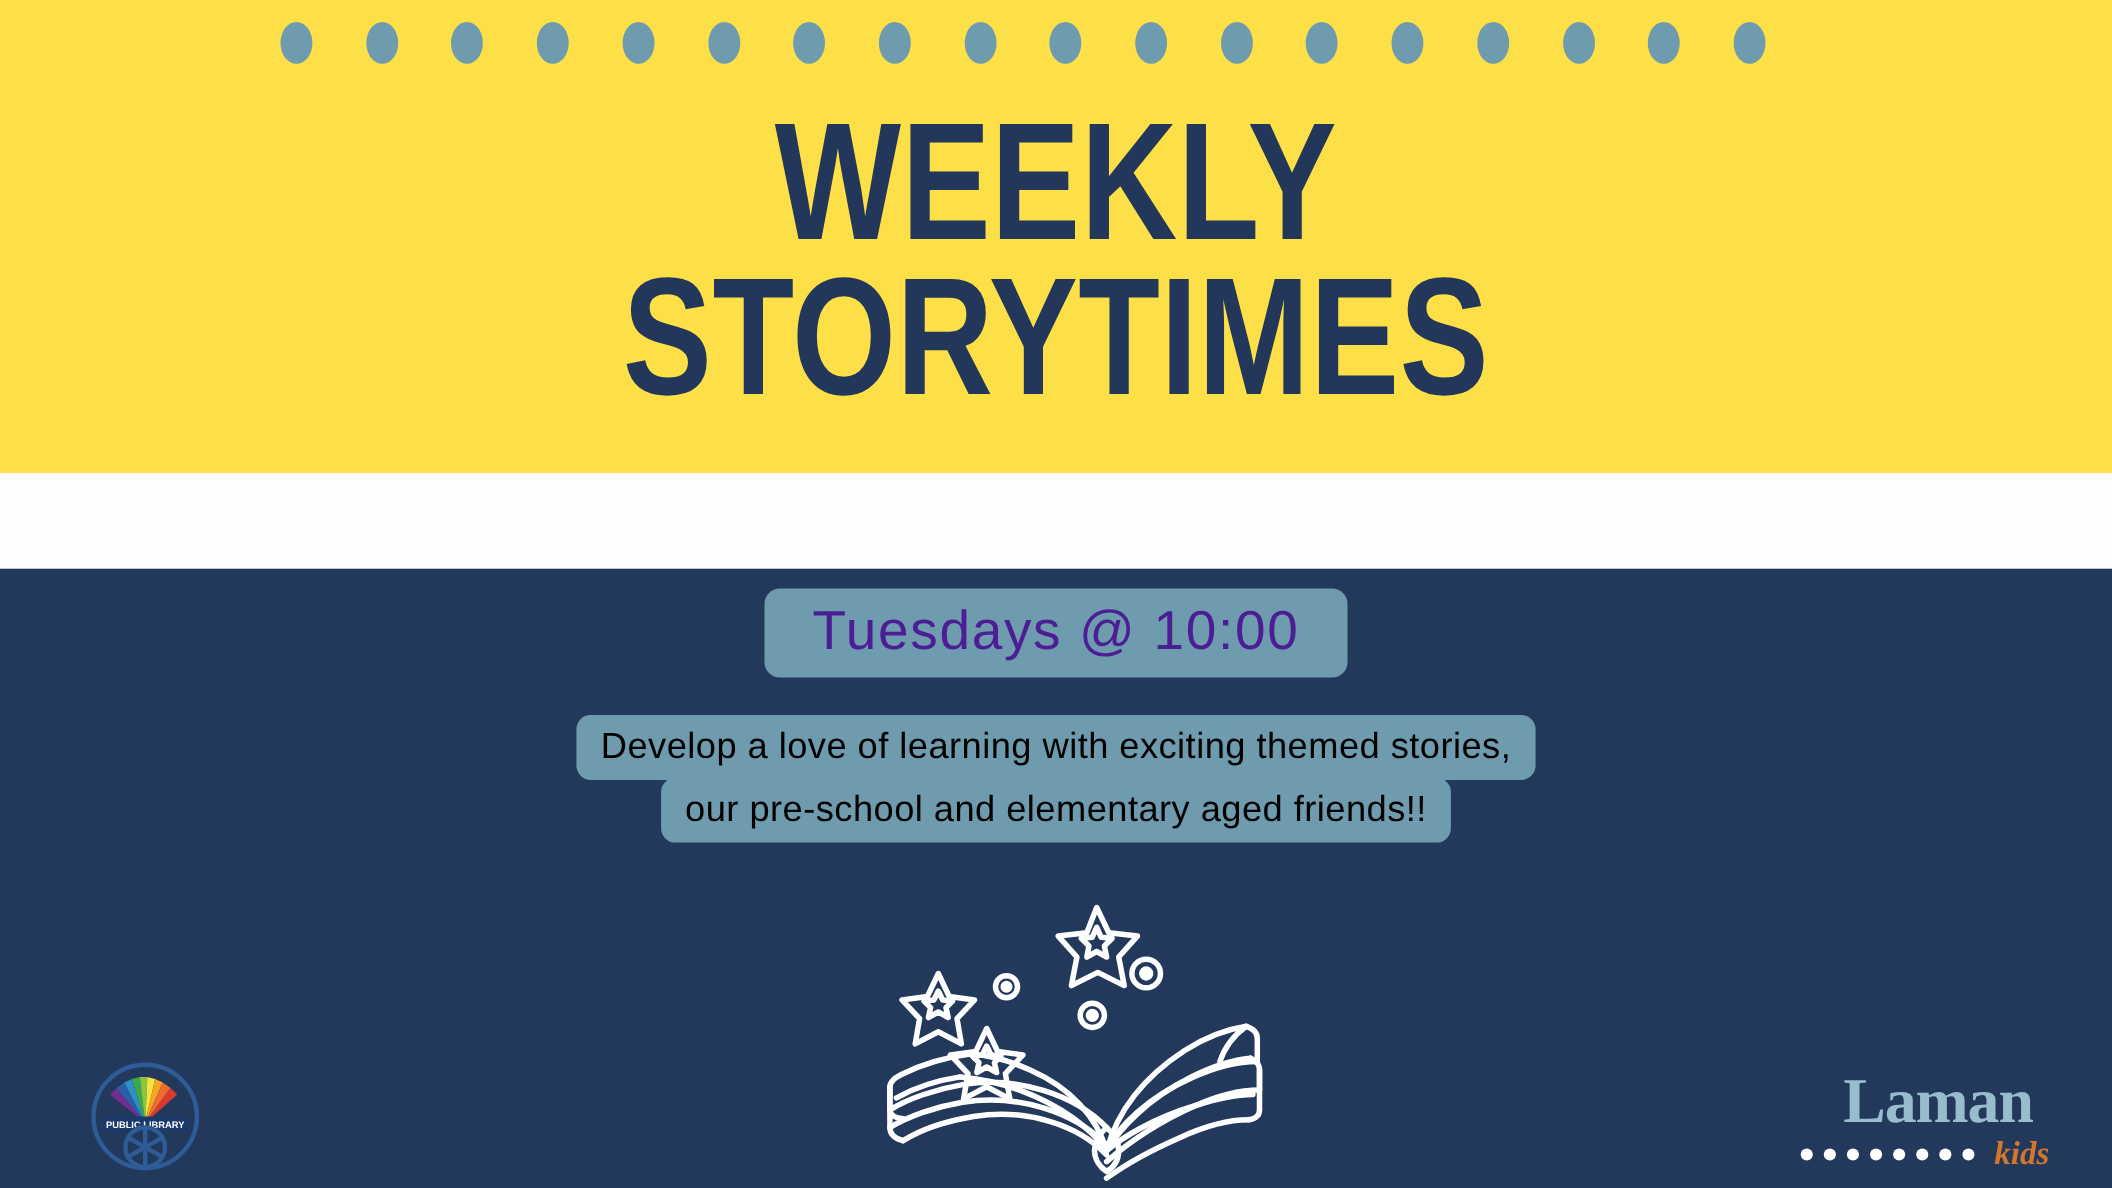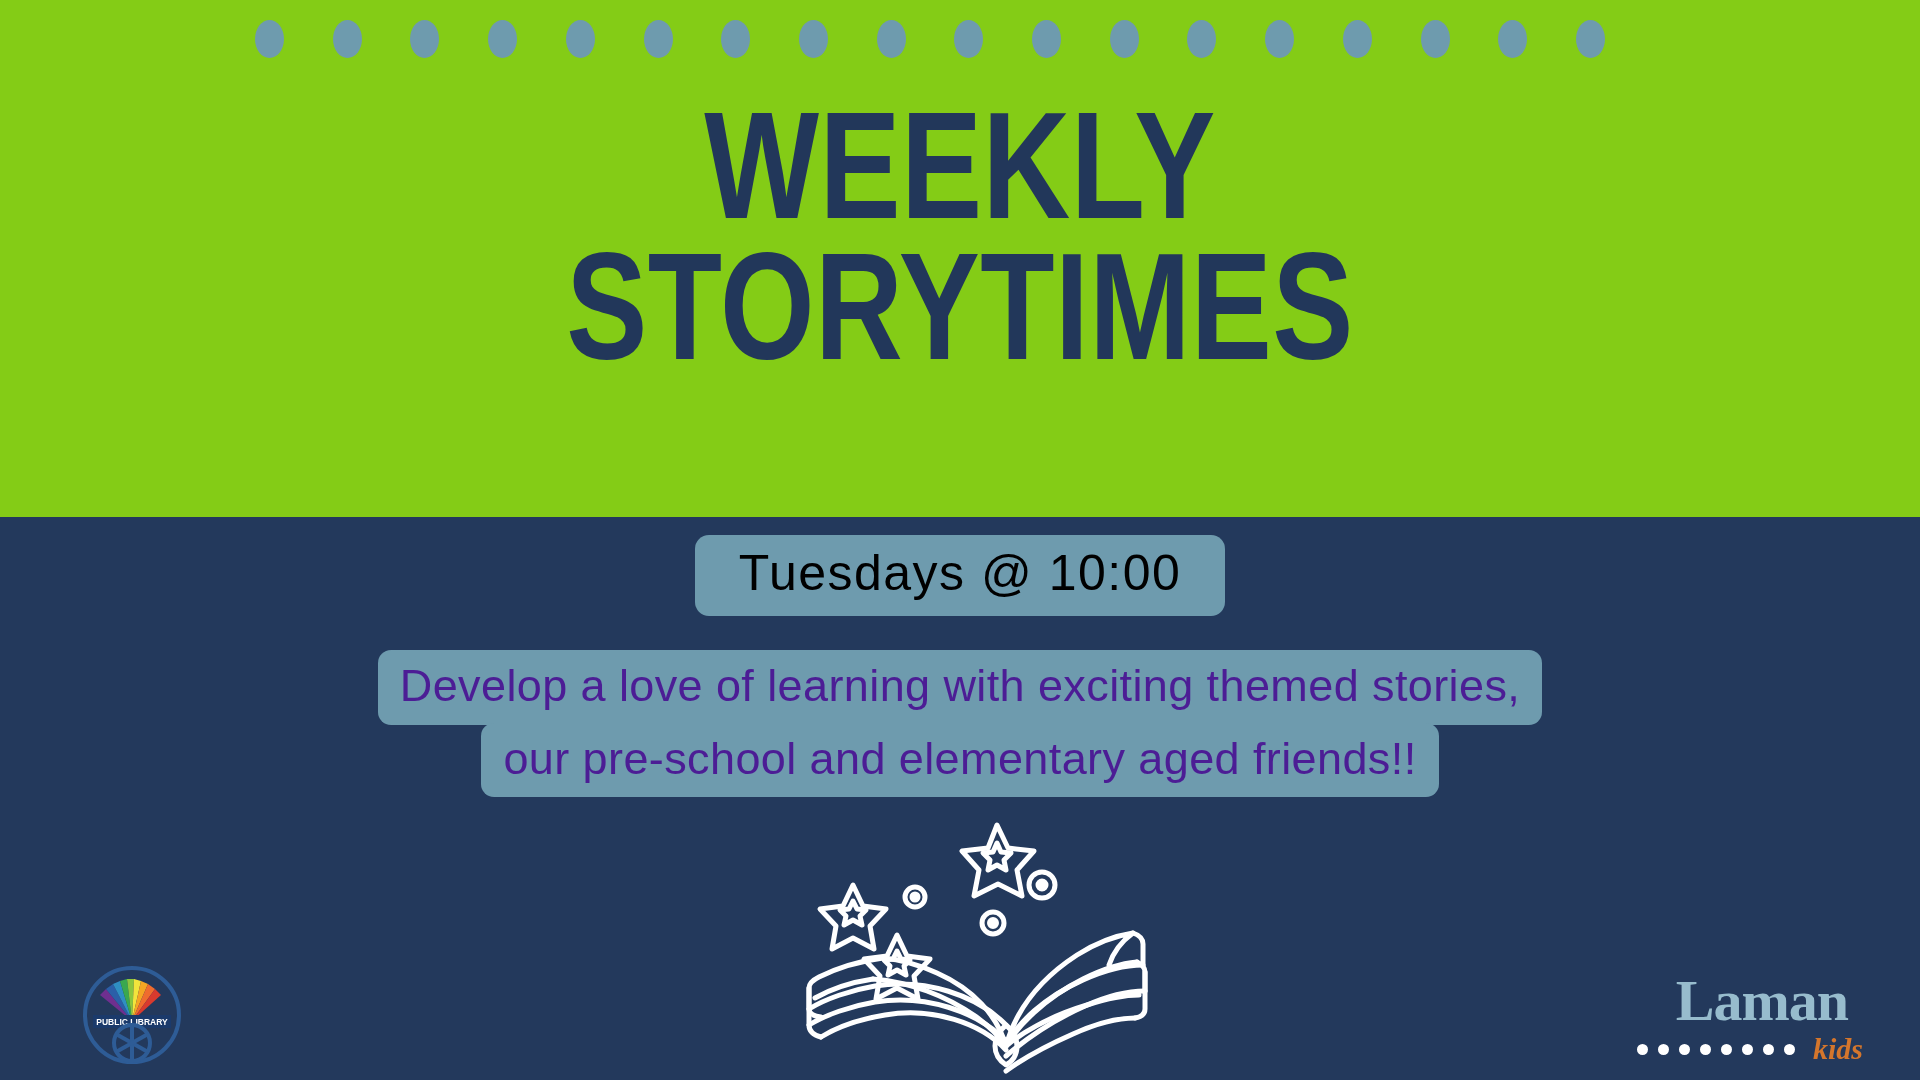--- a/index.html
+++ b/index.html
@@ -8,22 +8,22 @@
     font-family:"Liberation Sans", sans-serif;
     background:#fdfdfd;
     overflow:hidden;
     position:relative;
   }
 
   #poster { position:absolute; inset:0; width:1920px; height:1080px; }
 
   
   .top-section {
-    position:absolute; left:0; top:0; width:1920px; height:517px;
-    background:#84cc16;
+    position:absolute; left:0; top:0; width:1920px; height:430px;
+    background:#fde047;
   }
 
   .dot-row {
     position:absolute; left:255px; top:18px; width:1350px; height:42px;
     display:flex; justify-content:space-between; align-items:center;
   }
   .dot-row .dot {
     width:29px; height:38px; border-radius:50%;
     background:#6e9bae; flex:0 0 auto;
   }
@@ -51,39 +51,39 @@
     position:absolute; left:0; top:517px; width:1920px; height:563px;
     background:#23395c;
   }
 
   .time-pill-wrap {
     position:absolute; left:0; top:18px; width:1920px;
     display:flex; justify-content:center;
   }
   .time-pill {
     background:#6e9bae;
-    color:#000000;
+    color:#4c1d95;
     font-size:50px;
     font-weight:400;
     letter-spacing:1.5px;
     padding:12px 44px 16px 44px;
     border-radius:14px;
     line-height:1.05;
     white-space:nowrap;
   }
 
   .desc-block {
     position:absolute; left:0; top:133px; width:1920px;
     display:flex; flex-direction:column; align-items:center;
     gap:0px;
   }
   .desc-line {
     background:#6e9bae;
-    color:#4c1d95;
-    font-size:45px;
+    color:#000000;
+    font-size:33px;
     font-weight:400;
     letter-spacing:0.4px;
     line-height:1.30;
     padding:7px 22px 9px 22px;
     border-radius:13px;
     white-space:nowrap;
     margin-bottom:-2px;
   }
 
   

